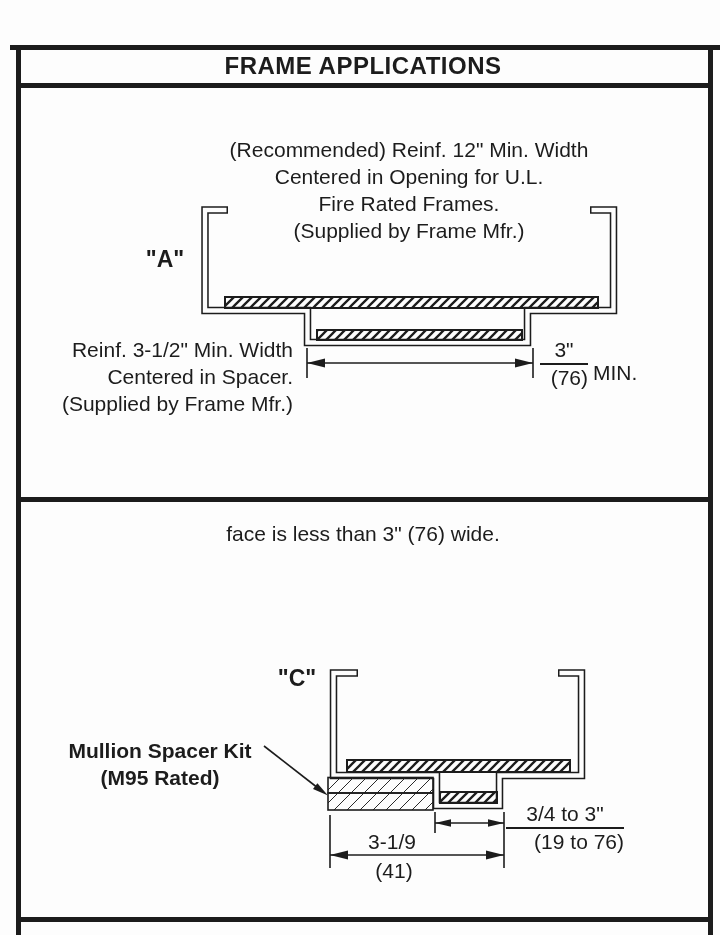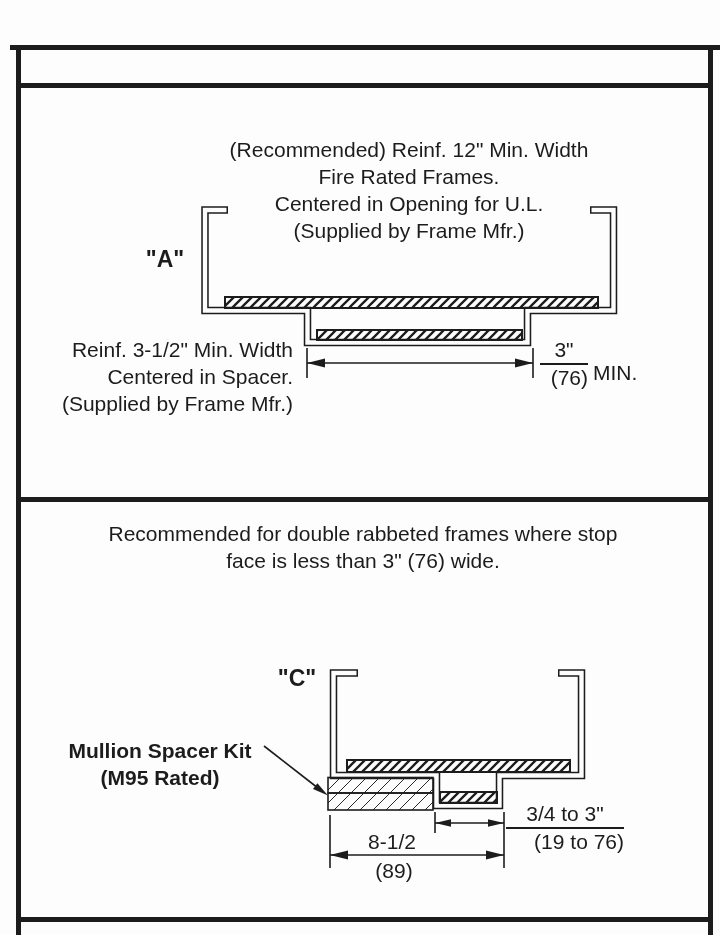--- a/index.html
+++ b/index.html
@@ -97,55 +97,55 @@
 
       <g stroke="#1c1c1c" stroke-width="1.6">
         <line x1="330" y1="815" x2="330" y2="868"></line>
         <line x1="330" y1="855" x2="504" y2="855"></line>
         <polygon points="330,855 348,850.6 348,859.4" fill="#1c1c1c" stroke="none"></polygon>
         <polygon points="504,855 486,850.6 486,859.4" fill="#1c1c1c" stroke="none"></polygon>
       </g>
     </g>
   </svg>
 
+  <div class="doc-title">FRAME APPLICATIONS</div>
 
   <div class="txt center" style="left:159px; top:136px; width:500px;">
     <div>(Recommended) Reinf. 12" Min. Width</div>
+    <div>Centered in Opening for U.L.</div>
     <div>Fire Rated Frames.</div>
-    <div>Centered in Opening for U.L.</div>
     <div>(Supplied by Frame Mfr.)</div>
   </div>
 
   <div class="view-label" style="left:138px; top:246px;">"A"</div>
 
   <div class="txt right" style="left:23px; top:336px; width:270px;">
     <div>Reinf. 3-1/2" Min. Width</div>
     <div>Centered in Spacer.</div>
     <div>(Supplied by Frame Mfr.)</div>
   </div>
 
   <div class="fraction" style="left:540px; top:339px; width:48px;">
     <span class="frac-num">3"</span>
     <span class="frac-den">(76)</span>
   </div>
   <div class="txt" style="left:593px; top:359px;">MIN.</div>
 
   <div class="txt center" style="left:16px; top:520px; width:694px;">
-    <div>Recommended for double rabbeted frames where stop</div>
     <div>face is less than 3" (76) wide.</div>
   </div>
 
   <div class="view-label" style="left:270px; top:665px;">"C"</div>
 
   <div class="txt center" style="left:48px; top:737px; width:224px;font-weight:bold;">
     <div>Mullion Spacer Kit</div>
     <div>(M95 Rated)</div>
   </div>
 
   <div class="fraction" style="left:506px; top:803px; width:118px;">
     <span class="frac-num">3/4 to 3"</span>
     <span class="frac-den">(19 to 76)</span>
   </div>
 
-  <div class="dim-text" style="left:342px; top:831px;">8-1/2</div>
-  <div class="dim-text" style="left:344px; top:860px;">(89)</div>
+  <div class="dim-text" style="left:342px; top:831px;">3-1/9</div>
+  <div class="dim-text" style="left:344px; top:860px;">(41)</div>
 
 </div>
 
 </body></html>

